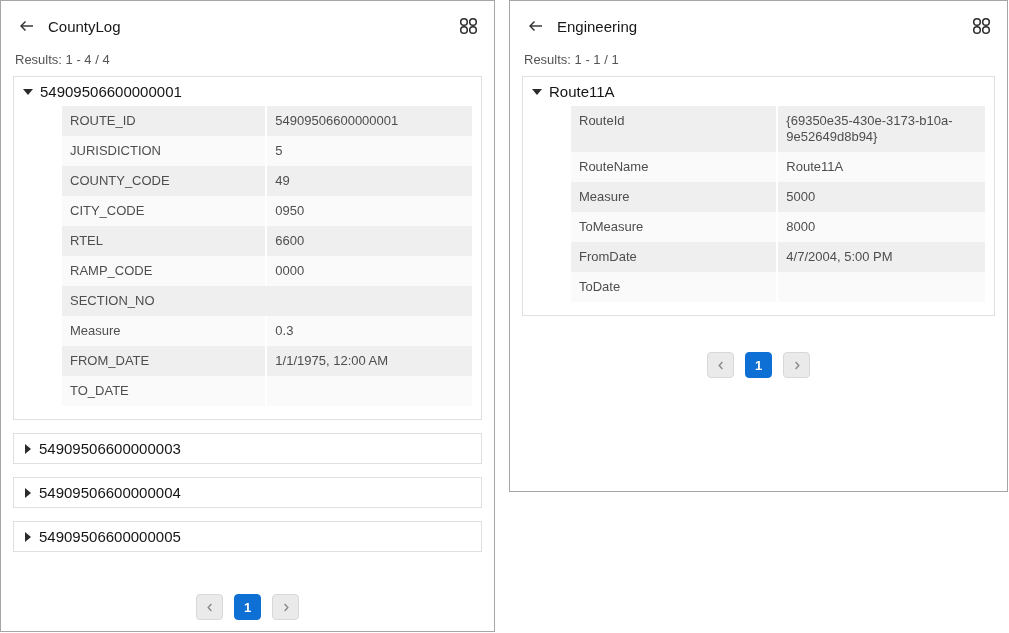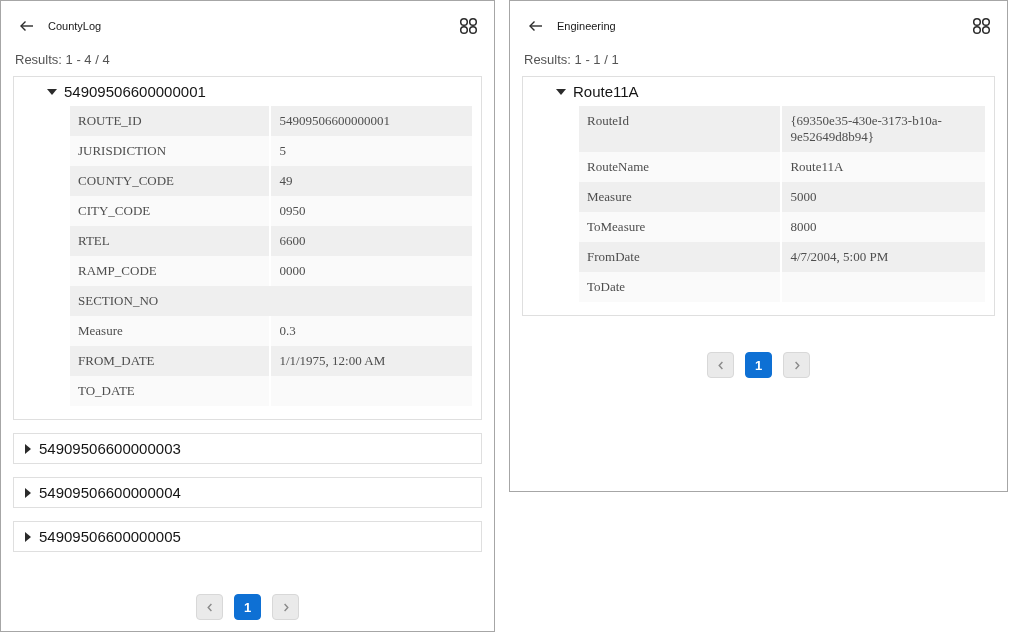--- a/index.html
+++ b/index.html
@@ -4,36 +4,36 @@
 <style>
   * { margin:0; padding:0; box-sizing:border-box; }
   html,body { width:1009px; height:633px; background:#ffffff; font-family:"Liberation Sans", sans-serif; position:relative; overflow:hidden; }
 
   .panel { position:absolute; background:#fff; border:1px solid #a6a6a6; }
   #panel-left  { left:0;   top:0; width:495px; height:632px; }
   #panel-right { left:509px; top:0; width:499px; height:492px; }
 
   .panel-header { display:flex; align-items:center; padding:16px 16px 0 17px; }
   .back-btn { display:flex; align-items:center; margin-right:13px; cursor:pointer; background:none; border:none; }
-  .panel-title { font-size:11px; font-weight:500; color:#181818; }
+  .panel-title { font-size:15px; font-weight:500; color:#181818; }
   .grid-btn { margin-left:auto; background:none; border:none; cursor:pointer; display:flex; }
 
   .results-line { margin:17px 16px 0 14px; font-size:13px; color:#545454; }
 
   .cards { padding:0 12px; }
   .card { border:1px solid #dfdfdf; background:#fff; }
-  .card.expanded { margin-top:9px;padding-left:24px; }
+  .card.expanded { margin-top:9px; }
   .card.collapsed { margin-top:13px;text-align:center; }
 
   .card-header { display:flex; align-items:center; padding:6px 8px 6px 9px; cursor:pointer; min-height:29px; }
   .caret-down { width:0; height:0; border-left:5px solid transparent; border-right:5px solid transparent; border-top:6px solid #2b2b2b; margin-right:7px; flex:none; }
   .caret-right { width:0; height:0; border-top:5px solid transparent; border-bottom:5px solid transparent; border-left:6px solid #2b2b2b; margin-right:8px; margin-left:2px; flex:none; }
   .card-title { font-size:15px; font-weight:500; color:#151515; }
 
-  .fields-table { margin:0 9px 13px 32px;font-family:Liberation Serif, serif; }
+  .fields-table { margin:0 9px 13px 48px; }
   .field-row { display:flex; }
   .field-row:nth-child(odd)  { background:#efefef; }
   .field-row:nth-child(even) { background:#fafafa; }
   .cell { font-size:13px; color:#4e4e4e; padding:7px 8px; line-height:16px; }
   .cell.label { width:49.6%; flex:none; }
   .cell.value { width:50.4%; flex:none; border-left:2px solid #ffffff; }
 
   .pagination { display:flex; justify-content:center; align-items:center; gap:11px; }
   #panel-left  .pagination { margin-top:42px; }
   #panel-right .pagination { margin-top:36px; }

